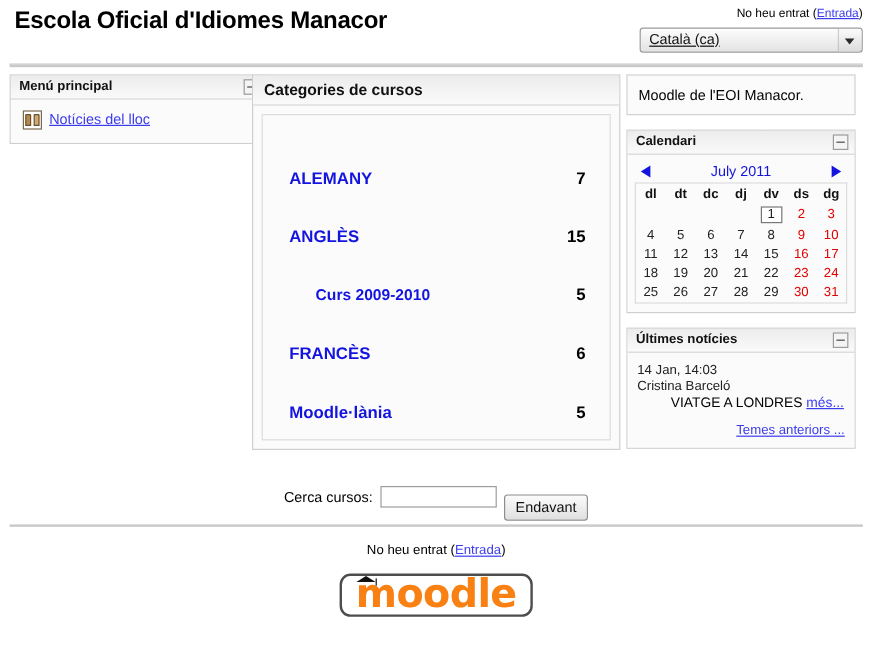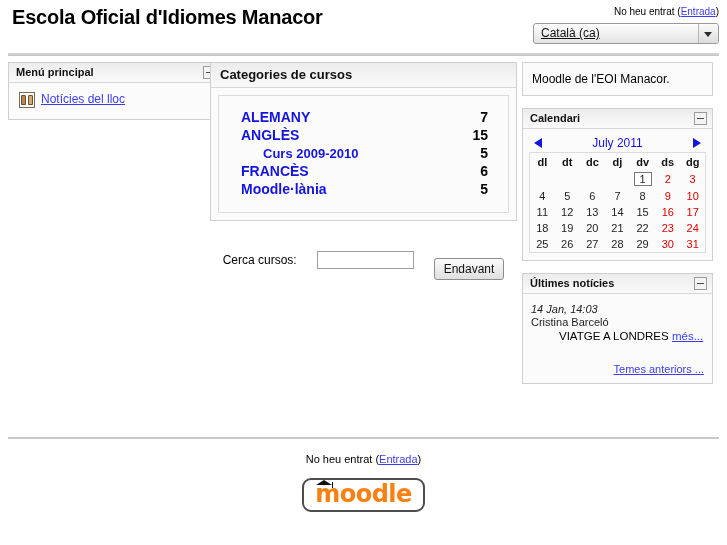--- a/index.html
+++ b/index.html
@@ -192,37 +192,38 @@
     align-items: baseline;
     padding: 1px 0;
   }
   .cat-name {
     flex: 1 1 auto;
     color: #1414e0;
     font-weight: bold;
     font-size: 14px;
     text-decoration: none;
     padding-left: 22px;
+    margin-top: 31px;
   }
   .cat-row.indent .cat-name { padding-left: 44px; font-size: 13px; }
   .cat-count {
     flex: 0 0 auto;
     width: 44px;
     text-align: right;
     font-weight: bold;
     font-size: 14px;
     color: #000;
     padding-right: 20px;
   }
 
   .course-search {
     display: flex;
     align-items: center;
     justify-content: center;
-    gap: 20px;
+    gap: 6px;
     margin: 18px 0 10px 0;
   }
   .course-search .lbl { font-size: 12px; }
   .search-input {
     width: 97px;
     height: 18px;
     box-sizing: border-box;
     border: 1px solid #9d9d9d;
     background: #fff;
     font-family: "Liberation Sans", sans-serif;
@@ -295,25 +296,25 @@
   table.calendar td.weekend { color: #e00000; }
   table.calendar td.today span {
     display: inline-block;
     border: 1px solid #777;
     padding: 0 5px;
     background: #fff;
   }
 
   
   .news-body { padding: 9px 8px 8px 8px; font-size: 11px; }
-  .news-date { font-style: italic; color: #222; }
+  .news-date { color: #222; }
   .news-author { color: #222; margin-top: 1px; }
   .news-subject { margin-top: 2px; padding-left: 28px; font-size: 11.5px; }
   .news-subject .more { color: #3c3cef; text-decoration: underline; }
-  .news-older { text-align: right; margin-top: 21px; }
+  .news-older { text-align: right; margin-top: 11px; }
   .news-older a { color: #3c3cef; text-decoration: underline; }
 
   
   #page-footer {
     position: absolute;
     left: 0; top: 437px;
     width: 727px;
     text-align: center;
   }
   .footer-rule {
@@ -330,21 +331,21 @@
     margin-top: 13px;
     border: 2px solid #4d4d4d;
     border-radius: 9px;
     background: #ffffff;
     padding: 2px 11px 3px 11px;
     position: relative;
   }
   .moodle-logo .word {
     font-family: "DejaVu Sans", sans-serif;
     font-weight: bold;
-    font-size: 24px;
+    font-size: 33px;
     line-height: 25px;
     color: #f98012;
     letter-spacing: -0.5px;
   }
   .cap {
     position: absolute;
     left: 12px;
     top: -2px;
     width: 17px;
     height: 9px;

